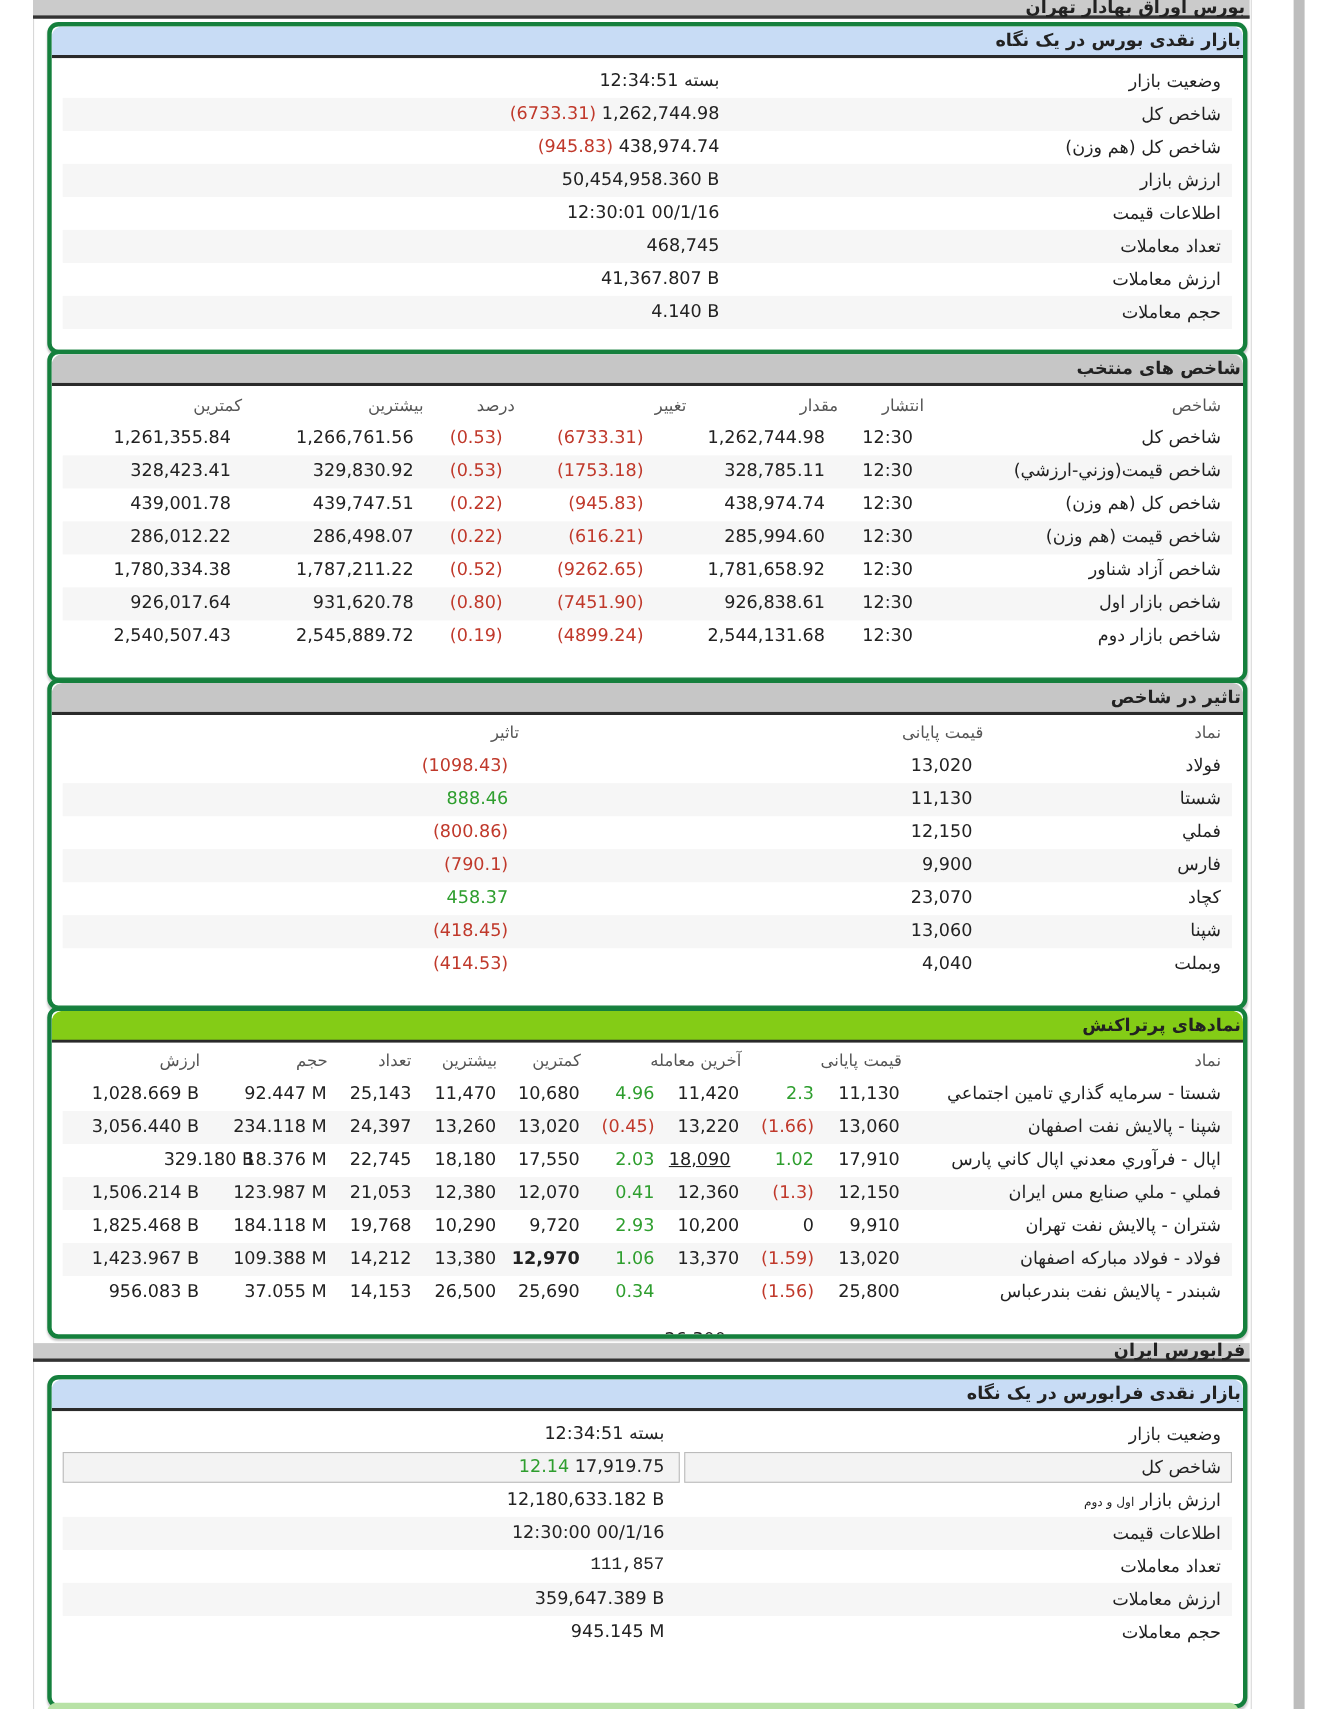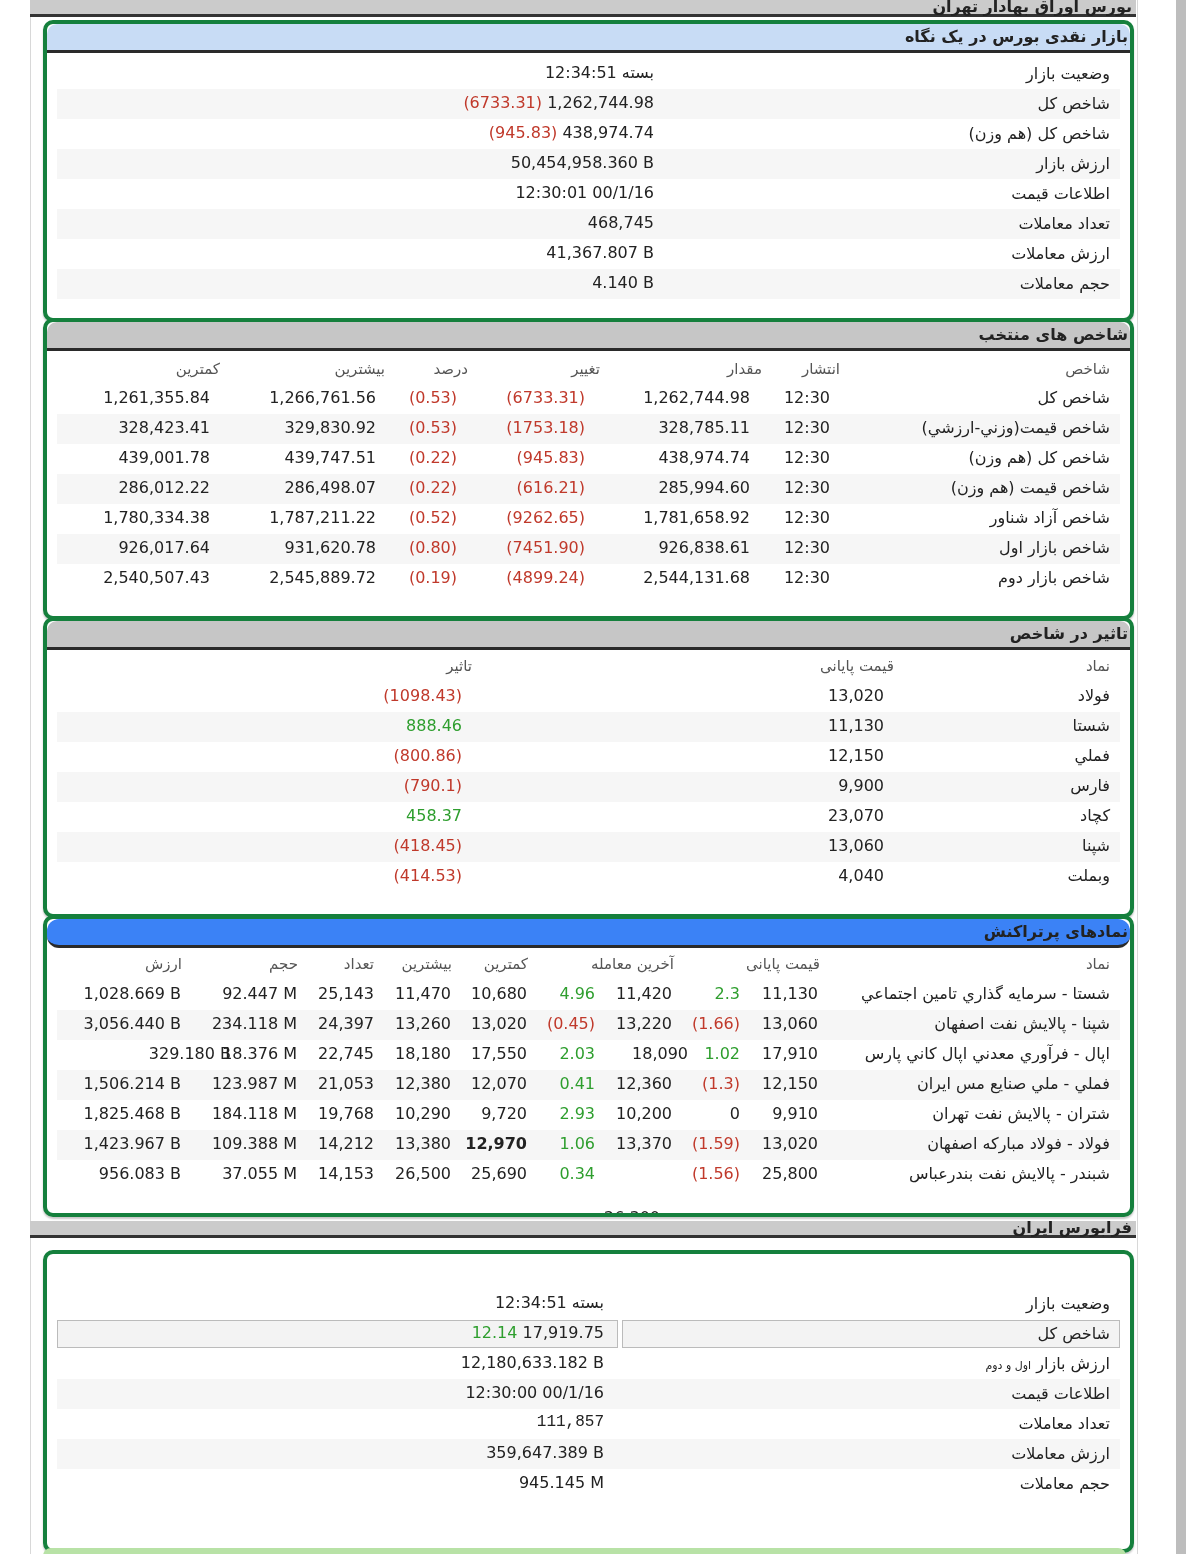--- a/index.html
+++ b/index.html
@@ -19,21 +19,21 @@
     position:absolute; left:43px; width:1083px; background:#fff;
     border:4px solid #15803d; border-radius:10px; box-shadow:0 2px 2px #c8c8c8; overflow:hidden;
   }
   .panel-head {
     height:26px; border-bottom:3px solid #2a2a2a; direction:rtl; position:relative;
     border-radius:10px 10px 0 0;
   }
   .panel-head span { position:absolute; right:2px; top:3px; font-weight:bold; font-size:16px; white-space:nowrap; }
   .head-blue { background:#c8dcf5; }
   .head-gray { background:#c6c6c6; }
-  .head-green { background:#3b82f6;border-radius:12px; }
+  .head-green { background:#84cc16; }
   .kv { position:absolute; left:10px; right:10px; height:30px; font-size:16px; }
   .kv.alt { background:#f6f6f6; }
   .kv .lbl { position:absolute; right:10px; top:5px; direction:rtl; white-space:nowrap; }
   .kv .val { position:absolute; right:466px; top:4px; white-space:nowrap; direction:ltr; text-align:right; }
   .neg { color:#c0392b; }
   .pos { color:#2e9e2e;margin-left:32px; }
   .row { position:absolute; left:10px; right:10px; height:30px; font-size:16px; }
   .row.alt { background:#f6f6f6; }
   .cell { position:absolute; top:4px; white-space:nowrap; }
   .hdr { color:#555; font-size:15px; direction:rtl; }
@@ -89,21 +89,21 @@
 </div>
 
 <div class="panel" style="top:318px; height:294px;">
   <div class="panel-head head-gray">
     <span>شاخص های منتخب</span>
   </div>
   <div class="row" style="top:34px;">
     <span class="cell hdr" style="right:10px;">شاخص</span>
     <span class="cell hdr" style="right:280px;">انتشار</span>
     <span class="cell hdr" style="right:358px;">مقدار</span>
-    <span class="cell hdr" style="right:520px;">تغییر</span>
+    <span class="cell hdr" style="right:496px;">تغییر</span>
     <span class="cell hdr" style="right:652px;">درصد</span>
     <span class="cell hdr" style="right:735px;">بیشترین</span>
     <span class="cell hdr" style="right:900px;">کمترین</span>
   </div>
   <div id="si-rows">
       <div class="row" style="top: 62px;">
         <span class="cell rtl" style="right: 10px;">شاخص کل</span>
         <span class="cell" style="right: 290px;">12:30</span>
         <span class="cell" style="right: 370px;">1,262,744.98</span>
         <span class="cell neg" style="right: 535px;">(6733.31)</span>
@@ -252,21 +252,21 @@
         <span class="cell" style="right: 593px;">13,020</span>
         <span class="cell" style="right: 669px;">13,260</span>
         <span class="cell" style="right: 746px;">24,397</span>
         <span class="cell" style="right: 823px;">234.118 M</span>
         <span class="cell" style="right: 939px;">3,056.440 B</span>
       </div>
       <div class="row" style="top: 121px;">
         <span class="cell rtl" style="right: 10px;">اپال - فرآوري معدني اپال کاني پارس</span>
         <span class="cell" style="right: 302px;">17,910</span>
         <span class="cell pos" style="right: 380px;">1.02</span>
-        <span class="cell" style="right: 432px;">18,090</span>
+        <span class="cell" style="right: 456px; text-decoration: underline;">18,090</span>
         <span class="cell pos" style="right: 525px;">2.03</span>
         <span class="cell" style="right: 593px;">17,550</span>
         <span class="cell" style="right: 669px;">18,180</span>
         <span class="cell" style="right: 746px;">22,745</span>
         <span class="cell" style="right: 823px;">18.376 M</span>
         <span class="cell" style="right: 889px;">329.180 B</span>
       </div>
       <div class="row alt" style="top: 151px;">
         <span class="cell rtl" style="right: 10px; margin-left: 48px;">فملي - ملي صنايع مس ايران</span>
         <span class="cell" style="right: 302px;">12,150</span>
@@ -316,20 +316,23 @@
         <span class="cell" style="right: 939px;">956.083 B</span>
       </div>
     </div>
 </div>
 
 <div class="main-header" style="top:1221px;">
   <span>فرابورس ایران</span>
 </div>
 
 <div class="panel" style="top:1250px; height:295px;">
+  <div class="panel-head head-blue">
+    <span>بازار نقدی فرابورس در یک نگاه</span>
+  </div>
   <div class="kv" style="top:35px;">
     <span class="lbl">وضعیت بازار</span>
     <span class="val" style="right:516px;"><span>12:34:51</span> <span>بسته</span></span>
   </div>
   <div class="kv" style="top:65px;">
     <span class="cell boxed" style="right:0; width:496px;"></span>
     <span class="cell boxed" style="right:502px; left:0;"></span>
     <span class="lbl">شاخص کل</span>
     <span class="val" style="right:516px;"><span class="pos">12.14</span> <span>17,919.75</span></span>
   </div>

